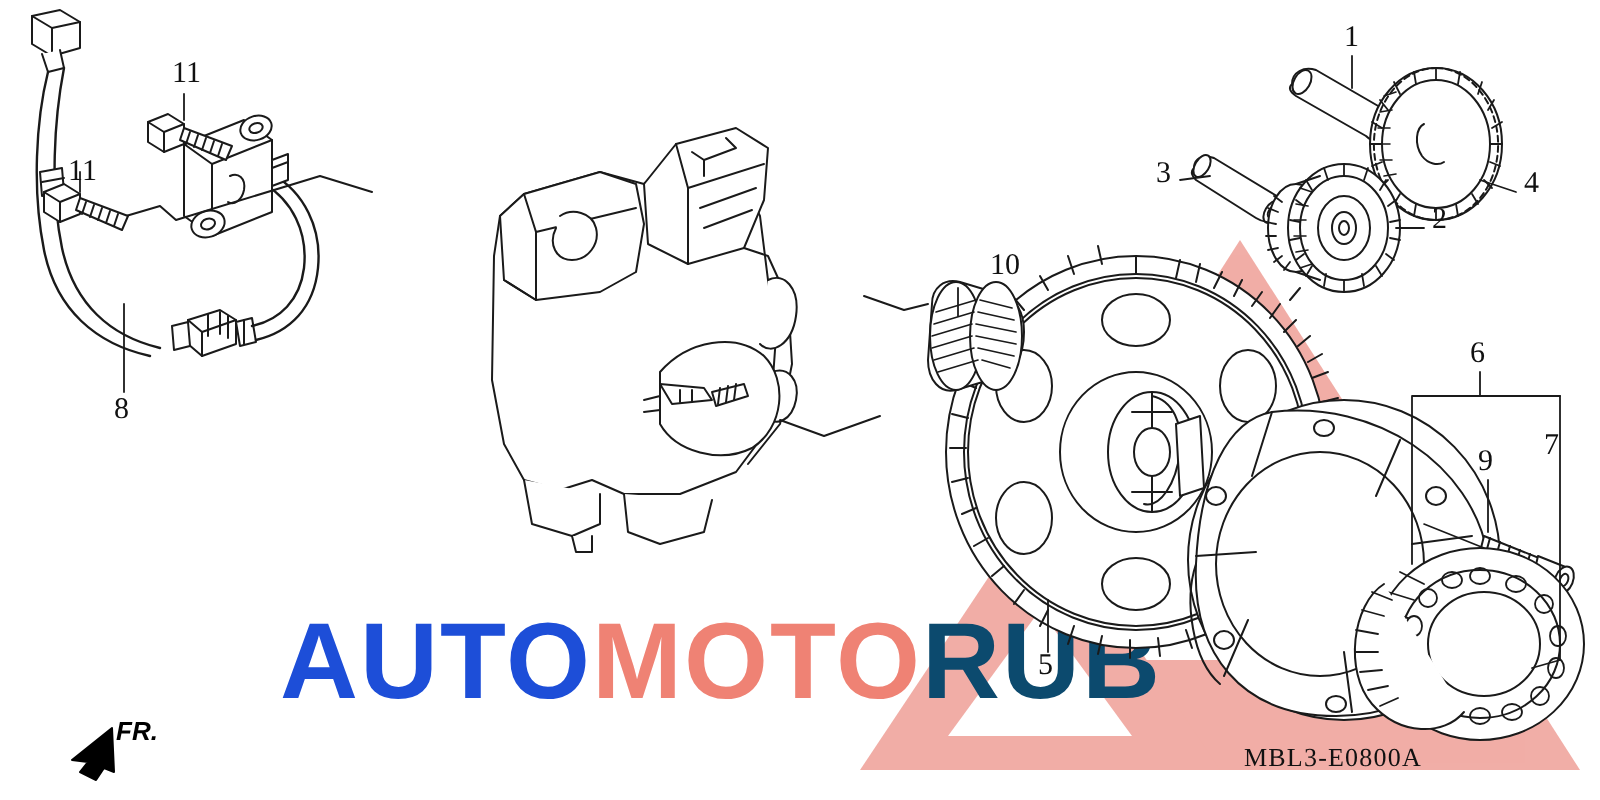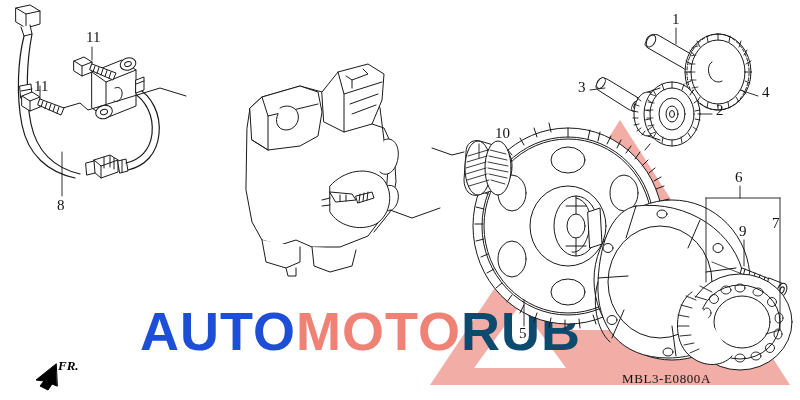--- a/index.html
+++ b/index.html
@@ -323,16 +323,16 @@
   <div class="lbl" style="left:762px; top:85px;">4</div>
   <div class="lbl" style="left:519px; top:326px;">5</div>
   <div class="lbl" style="left:735px; top:170px;">6</div>
   <div class="lbl" style="left:772px; top:216px;">7</div>
   <div class="lbl" style="left:57px;  top:198px;">8</div>
   <div class="lbl" style="left:739px; top:224px;">9</div>
   <div class="lbl" style="left:472px; top:126px;margin-left:23px;">10</div>
   <div class="lbl" style="left:86px;  top:30px;">11</div>
   <div class="lbl" style="left:34px;  top:79px;">11</div>
 
-  <div class="frtxt" style="left:58px; top:358px;font-family:Liberation Serif, serif;">FR.</div>
+  <div class="frtxt" style="left:58px; top:358px;">FR.</div>
   <div class="partno" style="left:622px; top:371px;">MBL3-E0800A</div>
 
 </div>
 
 </body></html>

